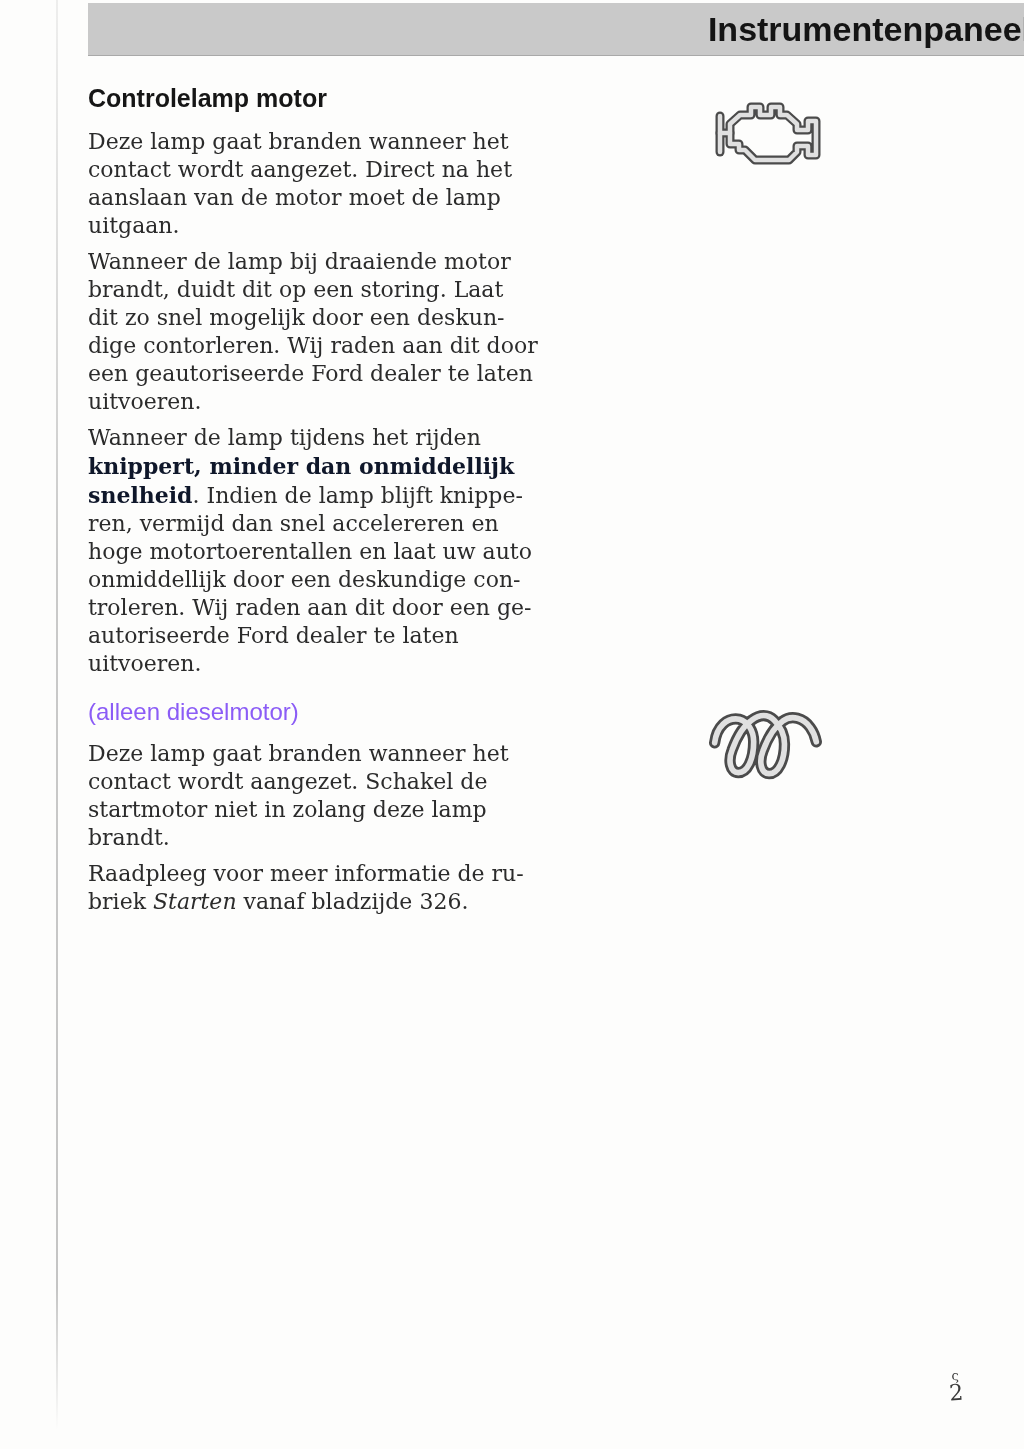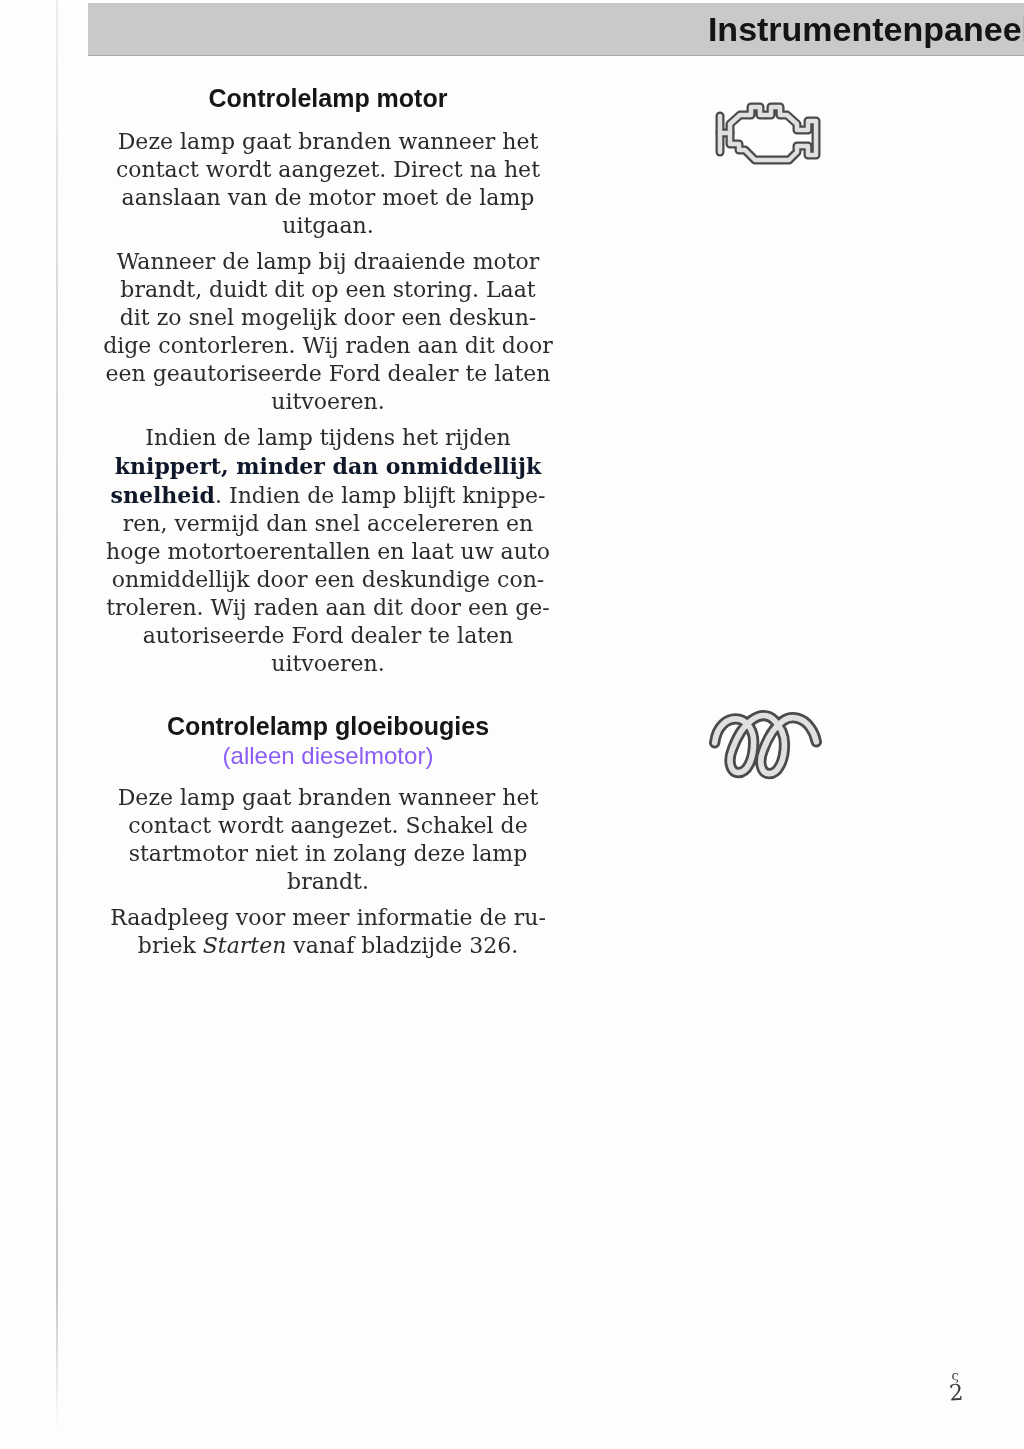--- a/index.html
+++ b/index.html
@@ -27,21 +27,21 @@
     overflow:hidden;
   }
   .header-title{
     position:absolute;right:-7px;top:6px;
     font-family:"Liberation Sans", sans-serif;
     font-weight:bold;font-size:34px;line-height:40px;
     color:#141414;white-space:nowrap;
   }
 
   
-  .section{position:absolute;left:88px;width:480px;text-align:center;}
+  .section{position:absolute;left:88px;width:480px;}
   .sec-heading{
     font-family:"Liberation Sans", sans-serif;
     font-weight:bold;font-size:25px;line-height:28px;
     color:#161616;margin:0 0 16px 0;
   }
   .sec-subheading{
     font-family:"Liberation Sans", sans-serif;
     font-weight:normal;font-size:24px;line-height:28px;
     color:#8b5cf6;margin:-14px 0 14px 0;
   }
@@ -84,21 +84,21 @@
     <p class="para"><span>Deze lamp gaat branden wanneer het
 contact wordt aangezet. Direct na het
 aanslaan van de motor moet de lamp
 uitgaan.</span></p>
     <p class="para"><span>Wanneer de lamp bij draaiende motor
 brandt, duidt dit op een storing. Laat
 dit zo snel mogelijk door een deskun-
 dige contorleren. Wij raden aan dit door
 een geautoriseerde Ford dealer te laten
 uitvoeren.</span></p>
-    <p class="para"><span>Indien de lamp tijdens het rijden
+    <p class="para"><span>Wanneer de lamp tijdens het rijden
 </span><b>knippert, minder dan onmiddellijk
 snelheid</b><span>. Indien de lamp blijft knippe-
 ren, vermijd dan snel accelereren en
 hoge motortoerentallen en laat uw auto
 onmiddellijk door een deskundige con-
 troleren. Wij raden aan dit door een ge-
 autoriseerde Ford dealer te laten
 uitvoeren.</span></p>
   </div>
 
@@ -111,21 +111,20 @@
       </g>
       <g stroke="#e0e0e0" stroke-width="4.5">
         <path d="M7,30 V66"></path>
         <path d="M7,47 H17"></path>
         <path d="M17,58 V38 L27,29 L38,29 L38,21 L47,21 L47,29 L58,29 L58,21 L67,21 L67,29 L74,29 L84,38 L84,44 L95,44 L95,35 L103,35 L103,69 L95,69 L95,60 L84,60 L84,66 L76,74 L42,74 L32,64 L26,64 L26,58 Z"></path>
       </g>
     </svg>
   </div>
 
   <div class="section" style="top:712px;">
-    <h2 class="sec-heading">Controlelamp gloeibougies</h2>
     <div class="sec-subheading">(alleen dieselmotor)</div>
     <p class="para"><span>Deze lamp gaat branden wanneer het
 contact wordt aangezet. Schakel de
 startmotor niet in zolang deze lamp
 brandt.</span></p>
     <p class="para"><span>Raadpleeg voor meer informatie de ru-
 briek </span><i>Starten</i><span> vanaf bladzijde 326.</span></p>
   </div>
 
   <div class="icon-box icon-glowplug">

